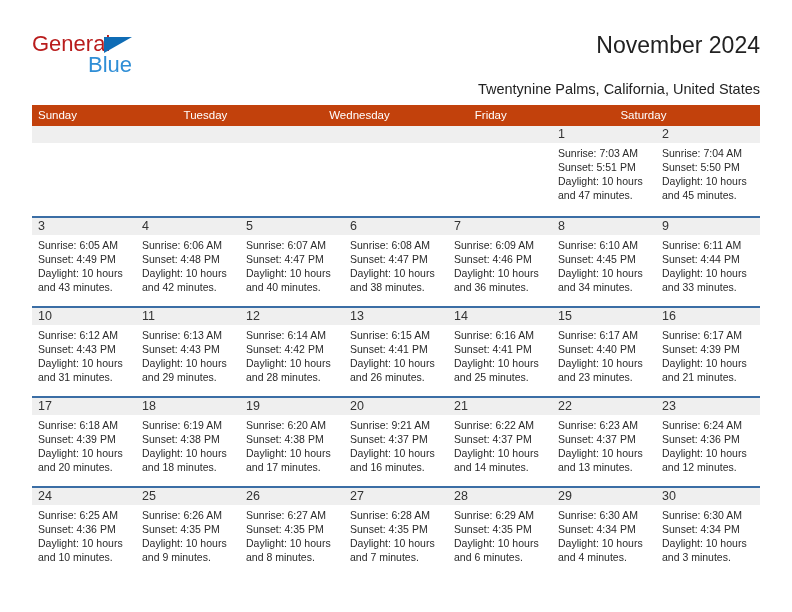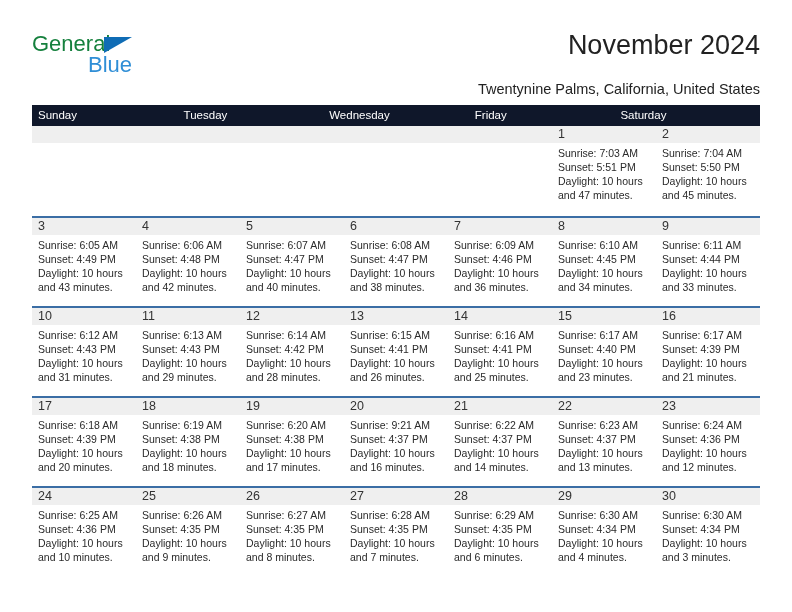--- a/index.html
+++ b/index.html
@@ -36,21 +36,21 @@
     top: 4px;
     width: 200px;
     height: 56px;
   }
   .brand-general {
     position: absolute;
     left: 0;
     top: 0;
     font-size: 22px;
     letter-spacing: 0px;
-    color: #15803d;
+    color: #b91c1c;
     font-family: "Liberation Sans", sans-serif;
     line-height: 24px;
   }
   .brand-tri {
     position: absolute;
     left: 72px;
     top: 5px;
     width: 0;
     height: 0;
     border-left: 28px solid #0f6cb5;
@@ -66,21 +66,21 @@
     line-height: 24px;
   }
 
   .title-block {
     position: absolute;
     right: 0;
     top: 0;
     text-align: right;
   }
   .cal-title {
-    font-size: 27px;
+    font-size: 23px;
     color: #222222;
     font-weight: normal;
     line-height: 34px;
     white-space: nowrap;
   }
   .cal-subtitle {
     margin-top: 18px;
     font-size: 14.5px;
     color: #222222;
     line-height: 18px;
@@ -89,21 +89,21 @@
 
   
   .calendar {
     position: absolute;
     left: 32px;
     top: 105px;
     width: 728px;
   }
   .weekday-row {
     display: flex;
-    background: #0f172a;
+    background: #c2410c;
     height: 21px;
   }
   .weekday-cell {
     flex: 1 1 0;
     color: #ffffff;
     font-size: 11.5px;
     line-height: 21px;
     padding-left: 6px;
     box-sizing: border-box;
     white-space: nowrap;

